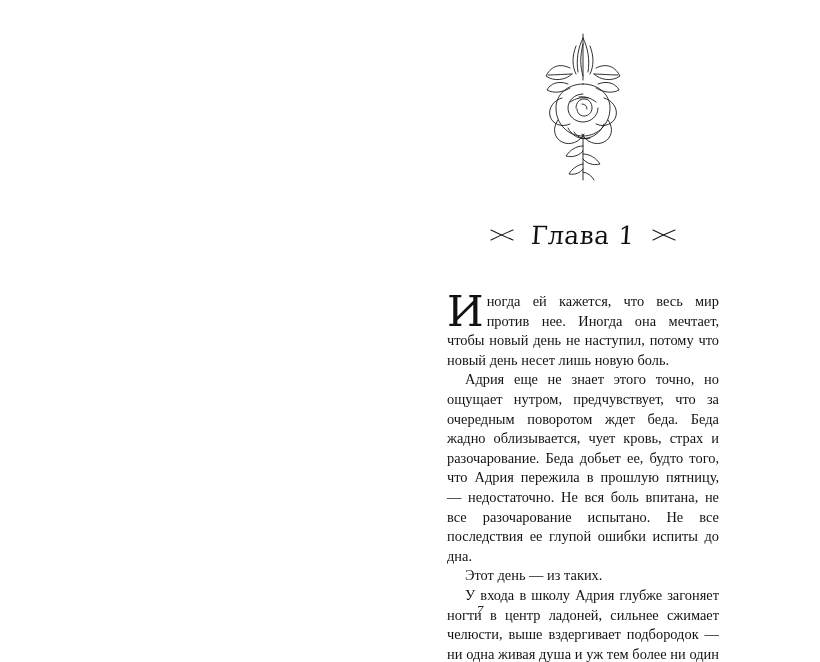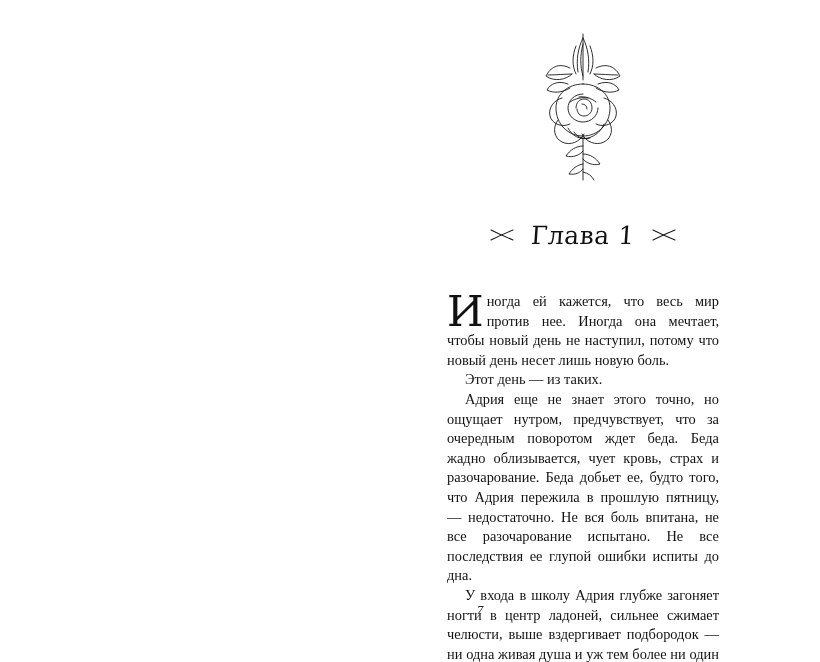--- a/index.html
+++ b/index.html
@@ -165,22 +165,22 @@
       </svg>
       <div class="chapter-title">Глава 1</div>
       <svg class="chapter-flourish" viewBox="0 0 26 16" fill="none" stroke="#1a1a1a" stroke-width="1.1" stroke-linecap="round">
         <path d="M2 3 C8 6 14 9 24 13"></path>
         <path d="M24 3 C14 7 8 10 2 13"></path>
       </svg>
     </div>
 
     <div class="body-copy">
       <p class="first dropcap-para"><span class="dropcap">И</span><span>ногда ей кажется, что весь мир против нее. Иногда она мечтает, чтобы новый день не насту­пил, потому что новый день несет лишь новую боль.</span></p>
+      <p>Адрия еще не знает этого точно, но ощущает ну­тром, предчувствует, что за очередным поворотом ждет беда. Беда жадно облизывается, чует кровь, страх и разочарование. Беда добьет ее, будто того, что Адрия пережила в прошлую пятницу, — недостаточно. Не вся боль впитана, не все разочарование испытано. Не все последствия ее глупой ошибки испиты до дна.</p>
       <p>Этот день — из таких.</p>
-      <p>Адрия еще не знает этого точно, но ощущает ну­тром, предчувствует, что за очередным поворотом ждет беда. Беда жадно облизывается, чует кровь, страх и разочарование. Беда добьет ее, будто того, что Адрия пережила в прошлую пятницу, — недостаточно. Не вся боль впитана, не все разочарование испытано. Не все последствия ее глупой ошибки испиты до дна.</p>
       <p>У входа в школу Адрия глубже загоняет ногти в центр ладоней, сильнее сжимает челюсти, выше вздергивает подбородок — ни одна живая душа и уж тем более ни один старшеклассник Рочестера не раз­глядит за непреклонной бесстрастностью трещину, за густой черной подводкой и острым, режущим взгля­дом — обиду. Тяжелые ботинки тети добавят ее нерв-</p>
     </div>
 
   </div>
 
   <div class="folio">
     <span class="folio-inner">7</span>
   </div>
 
 </div>

